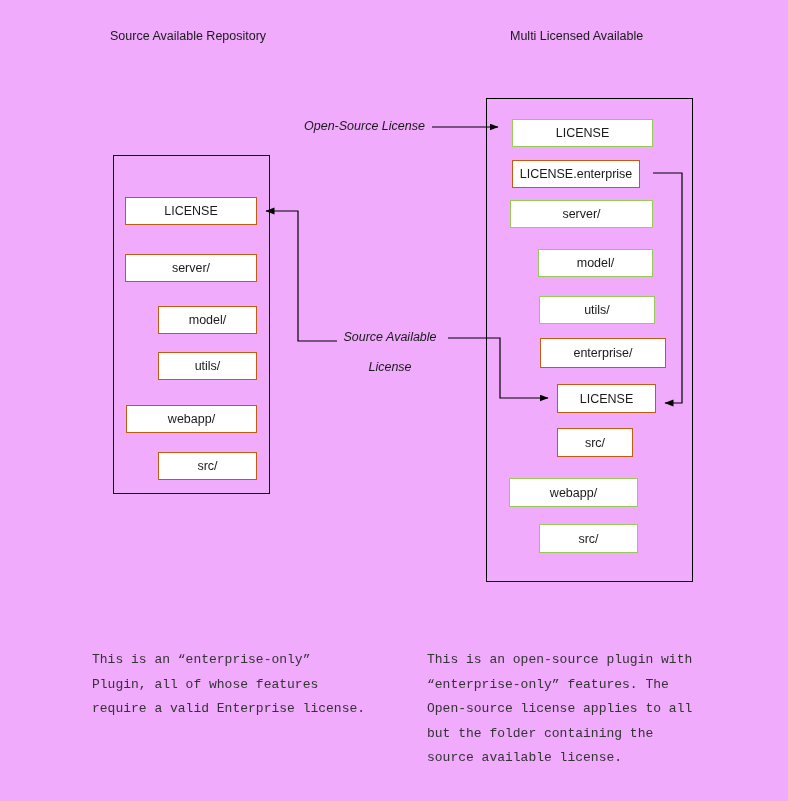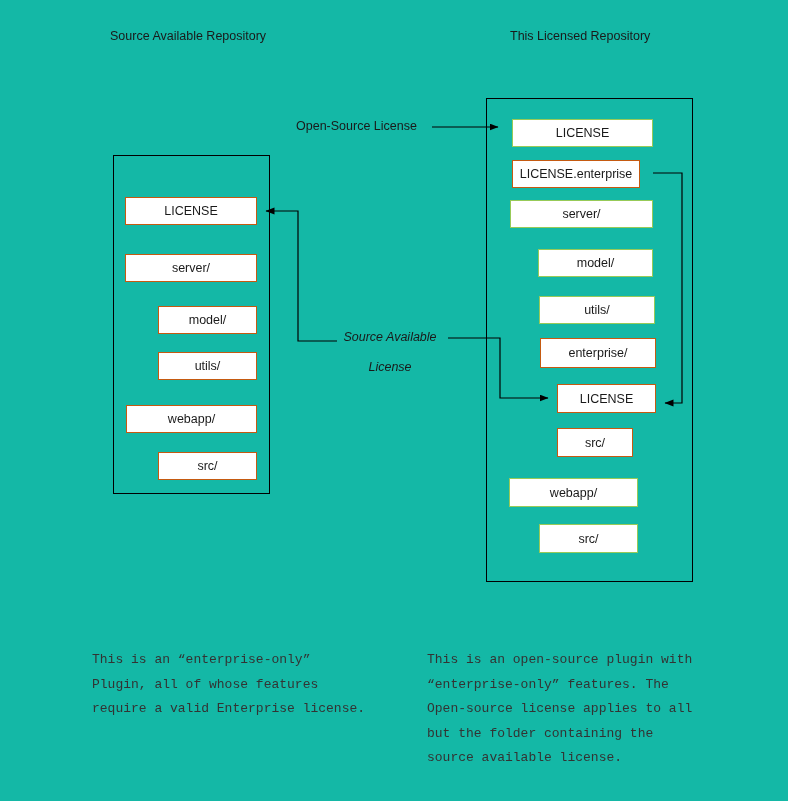--- a/index.html
+++ b/index.html
@@ -5,21 +5,21 @@
   html, body {
     margin: 0;
     padding: 0;
     background: #ffffff;
     font-family: "Liberation Sans", sans-serif;
   }
   .canvas {
     position: relative;
     width: 788px;
     height: 801px;
-    background: #14b8a6;
+    background: #f0abfc;
     overflow: hidden;
   }
   .connectors {
     position: absolute;
     left: 0;
     top: 0;
     width: 788px;
     height: 801px;
     pointer-events: none;
   }
@@ -76,44 +76,44 @@
         <path d="M0,0 L9,3.5 L0,7 Z" fill="#000000"></path>
       </marker>
     </defs>
     <path d="M432 127 H498" fill="none" stroke="#000000" stroke-width="1.2" marker-end="url(#arrow)"></path>
     <path d="M337 341 H298 V211 H266" fill="none" stroke="#000000" stroke-width="1.2" marker-end="url(#arrow)"></path>
     <path d="M448 338 H500 V398 H548" fill="none" stroke="#000000" stroke-width="1.2" marker-end="url(#arrow)"></path>
     <path d="M653 173 H682 V403 H665" fill="none" stroke="#000000" stroke-width="1.2" marker-end="url(#arrow)"></path>
   </svg>
 
   <div class="repo-title" style="left:110px; top:29px;">Source Available Repository</div>
-  <div class="repo-title" style="left:510px; top:29px;">This Licensed Repository</div>
+  <div class="repo-title" style="left:510px; top:29px;">Multi Licensed Available</div>
 
   <div class="container" style="left:113px; top:155px; width:157px; height:339px;"></div>
   <div class="container" style="left:486px; top:98px; width:207px; height:484px;"></div>
 
   <div class="box orange" style="left:125px; top:197px; width:132px;">LICENSE</div>
   <div class="box orange" style="left:125px; top:254px; width:132px;">server/</div>
   <div class="box orange" style="left:158px; top:306px; width:99px;">model/</div>
   <div class="box orange" style="left:158px; top:352px; width:99px;">utils/</div>
   <div class="box orange" style="left:126px; top:405px; width:131px;">webapp/</div>
   <div class="box orange" style="left:158px; top:452px; width:99px;">src/</div>
 
   <div class="box green" style="left:512px; top:119px; width:141px;">LICENSE</div>
   <div class="box orange" style="left:512px; top:160px; width:128px;">LICENSE.enterprise</div>
   <div class="box green" style="left:510px; top:200px; width:143px;">server/</div>
   <div class="box green" style="left:538px; top:249px; width:115px;">model/</div>
   <div class="box green" style="left:539px; top:296px; width:116px;">utils/</div>
-  <div class="box orange" style="left:540px; top:338px; width:116px; height:30px;">enterprise/</div>
+  <div class="box orange" style="left:540px; top:338px; width:126px; height:30px;">enterprise/</div>
   <div class="box orange" style="left:557px; top:384px; width:99px; height:29px;">LICENSE</div>
   <div class="box orange" style="left:557px; top:428px; width:76px; height:29px;">src/</div>
   <div class="box green" style="left:509px; top:478px; width:129px; height:29px;">webapp/</div>
   <div class="box green" style="left:539px; top:524px; width:99px; height:29px;">src/</div>
 
-  <div class="edge-label" style="left:296px; top:119px;">Open-Source License</div>
+  <div class="edge-label" style="left:304px; top:119px;font-style:italic;">Open-Source License</div>
   <div class="edge-label centered" style="left:340px; top:330px; width:100px;">Source Available</div>
   <div class="edge-label centered" style="left:340px; top:360px; width:100px;">License</div>
 
   <div class="note" style="left:427px; top:648px; width:320px;">This is an open-source plugin with
 “enterprise-only” features. The
 Open-source license applies to all
 but the folder containing the
 source available license.</div>
   <div class="note" style="left:92px; top:648px; width:320px;">This is an “enterprise-only”
 Plugin, all of whose features

